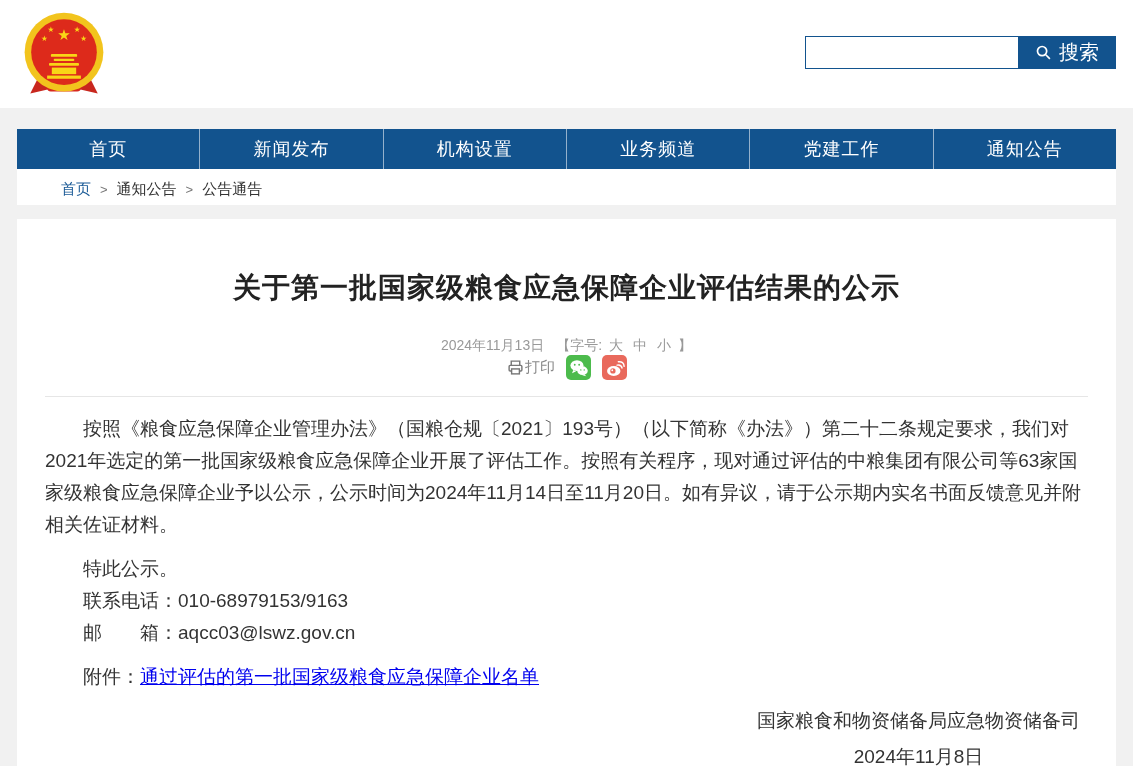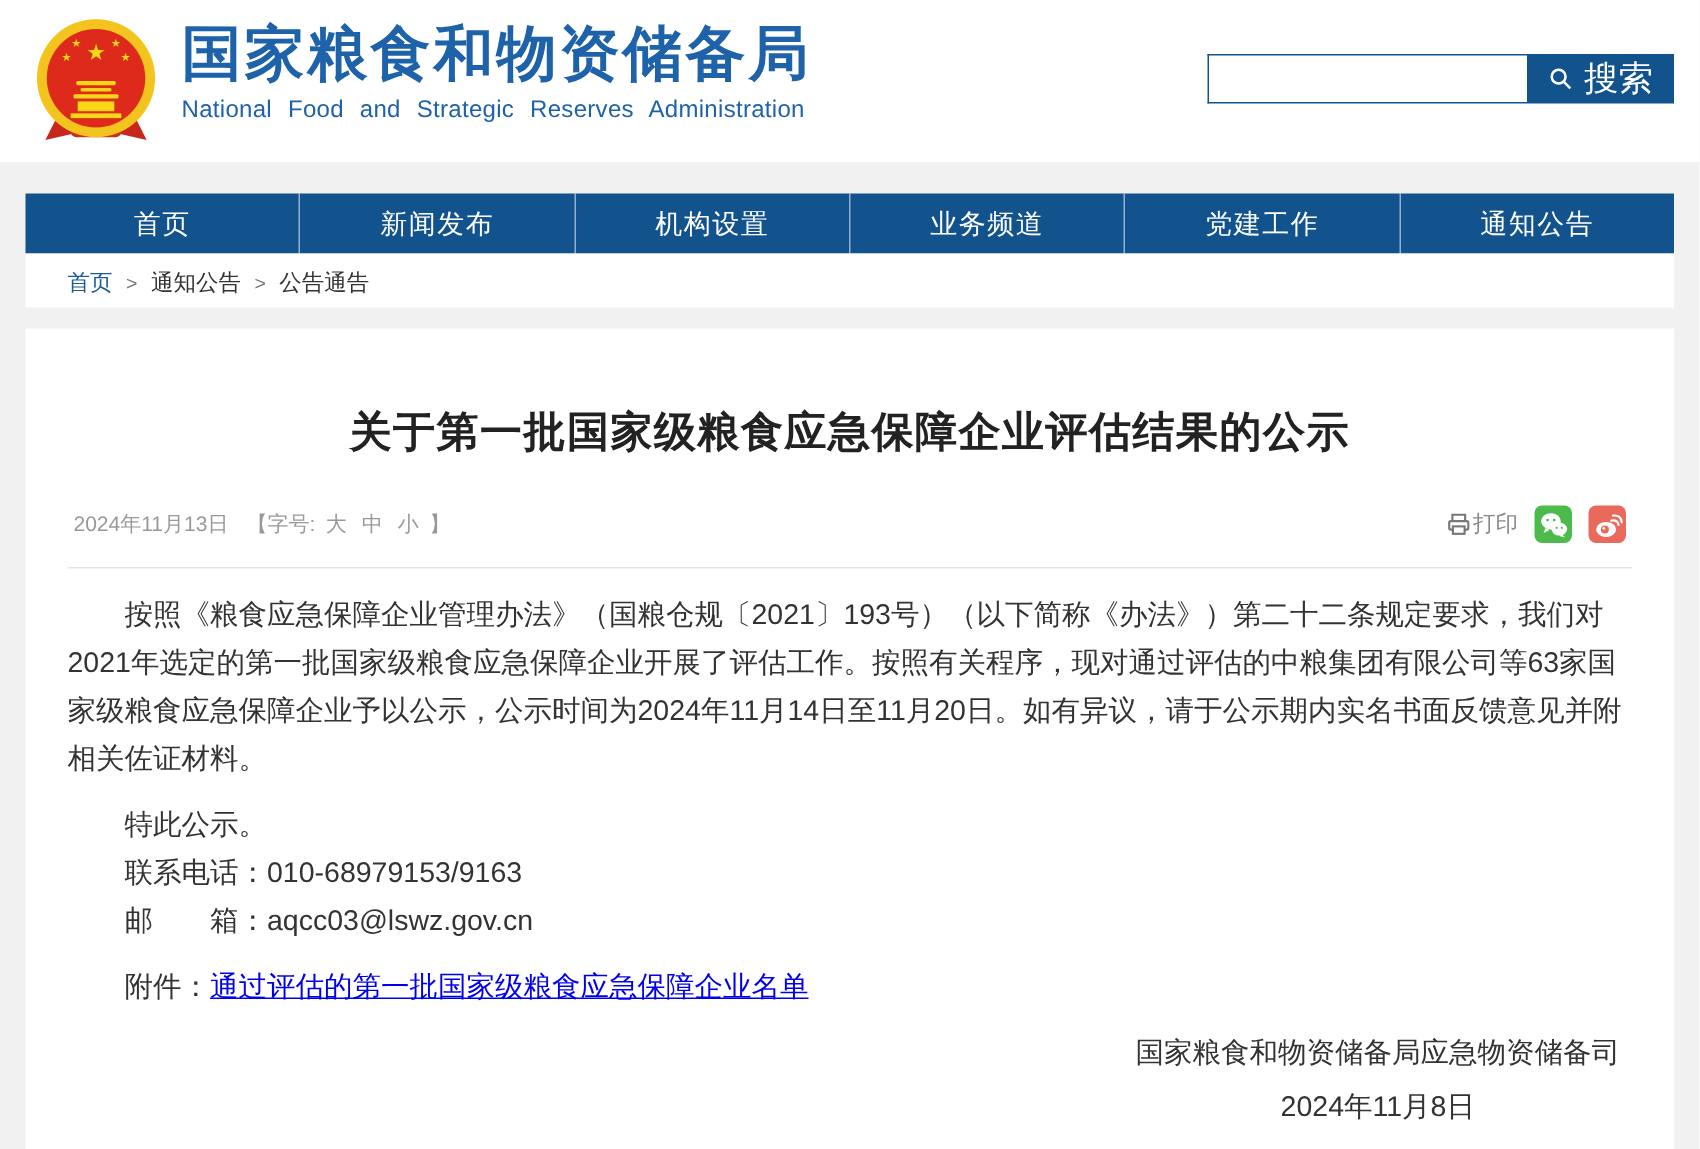--- a/index.html
+++ b/index.html
@@ -17,45 +17,45 @@
   .site-title { position:absolute; left:104px; top:12px; }
   .site-title .cn { color:#1e62a9; font-size:40px; font-weight:bold; letter-spacing:2px; line-height:48px; }
   .site-title .en { color:#1e62a9; font-size:16px; word-spacing:6px; letter-spacing:0.2px; margin-top:5px; }
   .search { position:absolute; right:0; top:36px; display:flex; align-items:stretch; }
   .search input {
     width:213px; height:33px; border:1px solid #12538e; outline:none;
     padding:0 8px; font-size:15px; border-right:none;
   }
   .search button {
     width:98px; height:33px; background:#12538e; color:#fff; border:none;
-    font-size:23px; display:flex; align-items:center; justify-content:center;
+    font-size:20px; display:flex; align-items:center; justify-content:center;
     gap:7px; cursor:pointer; font-family:inherit;
   }
   
   .container { width:1099px; margin:0 auto; }
   nav.main-nav { margin-top:21px; background:#12538e; height:40px; display:flex; }
   .nav-item {
     flex:1; color:#ffffff; font-size:18px; display:flex; align-items:center;
     justify-content:center; text-decoration:none; cursor:pointer;
     border-left:1px solid rgba(255,255,255,0.55); letter-spacing:1px;
   }
   .nav-item:first-child { border-left:none; }
-  .breadcrumb { background:#ffffff; height:36px; line-height:40px; padding-left:28px; font-size:15px; color:#333; }
+  .breadcrumb { background:#ffffff; height:36px; line-height:40px; padding-left:44px; font-size:15px; color:#333; }
   .breadcrumb .home { color:#1a5a96; text-decoration:none; cursor:pointer; }
   .breadcrumb .sep { color:#777; margin:0 9px; font-size:13px; }
   .breadcrumb .crumb { color:#333; }
   
   .card { background:#ffffff; margin-top:14px; padding:38px 28px 34px; min-height:475px; }
   h1.article-title {
     margin:14px; text-align:center; font-size:28px; color:#222222;
     font-weight:bold; letter-spacing:1px; line-height:34px;
   }
   .meta-row {
     display:flex; justify-content:space-between; align-items:center;
-    margin-top:32px; color:#999; font-size:14px; padding:0 4px;
+    margin-top:32px; color:#999; font-size:14px; padding:0 4px;flex-direction:column;
   }
   .meta-left { display:flex; align-items:center; gap:4px; }
   .meta-left .date { margin-right:8px; }
   .meta-left a.fs { color:#999; text-decoration:none; margin:0 3px; cursor:pointer; }
   .meta-right { display:flex; align-items:center; gap:11px; }
   .print-btn { display:flex; align-items:center; gap:0; color:#8a8a8a; font-size:15px; cursor:pointer; }
   .share-btn {
     width:25px; height:25px; border-radius:5px; display:flex;
     align-items:center; justify-content:center; cursor:pointer;
   }
@@ -87,24 +87,20 @@
         <text x="34" y="24" font-size="8" fill="#f9d616" text-anchor="middle">★</text>
         <text x="62" y="24" font-size="8" fill="#f9d616" text-anchor="middle">★</text>
         <text x="27" y="34" font-size="8" fill="#f9d616" text-anchor="middle">★</text>
         <text x="69" y="34" font-size="8" fill="#f9d616" text-anchor="middle">★</text>
         <rect x="34" y="48" width="28" height="3" rx="1" fill="#f9d616"></rect>
         <rect x="37" y="53" width="22" height="2.4" rx="1" fill="#f9d616"></rect>
         <rect x="32" y="57.5" width="32" height="3" rx="1" fill="#f9d616"></rect>
         <rect x="35" y="62.5" width="26" height="7" fill="#f9d616"></rect>
         <rect x="30" y="71" width="36" height="3.4" fill="#f9d616"></rect>
       </svg>
-    </div>
-    <div class="site-title">
-      <div class="cn">国家粮食和物资储备局</div>
-      <div class="en">National Food and Strategic Reserves Administration</div>
     </div>
     <div class="search">
       <input type="text" value="" style="">
       <button>
         <svg viewBox="0 0 24 24" width="17" height="17" fill="none" stroke="#ffffff" stroke-width="2.4">
           <circle cx="10" cy="10" r="6.5"></circle>
           <line x1="15.2" y1="15.2" x2="21" y2="21"></line>
         </svg>
         <span>搜索</span>
       </button>

